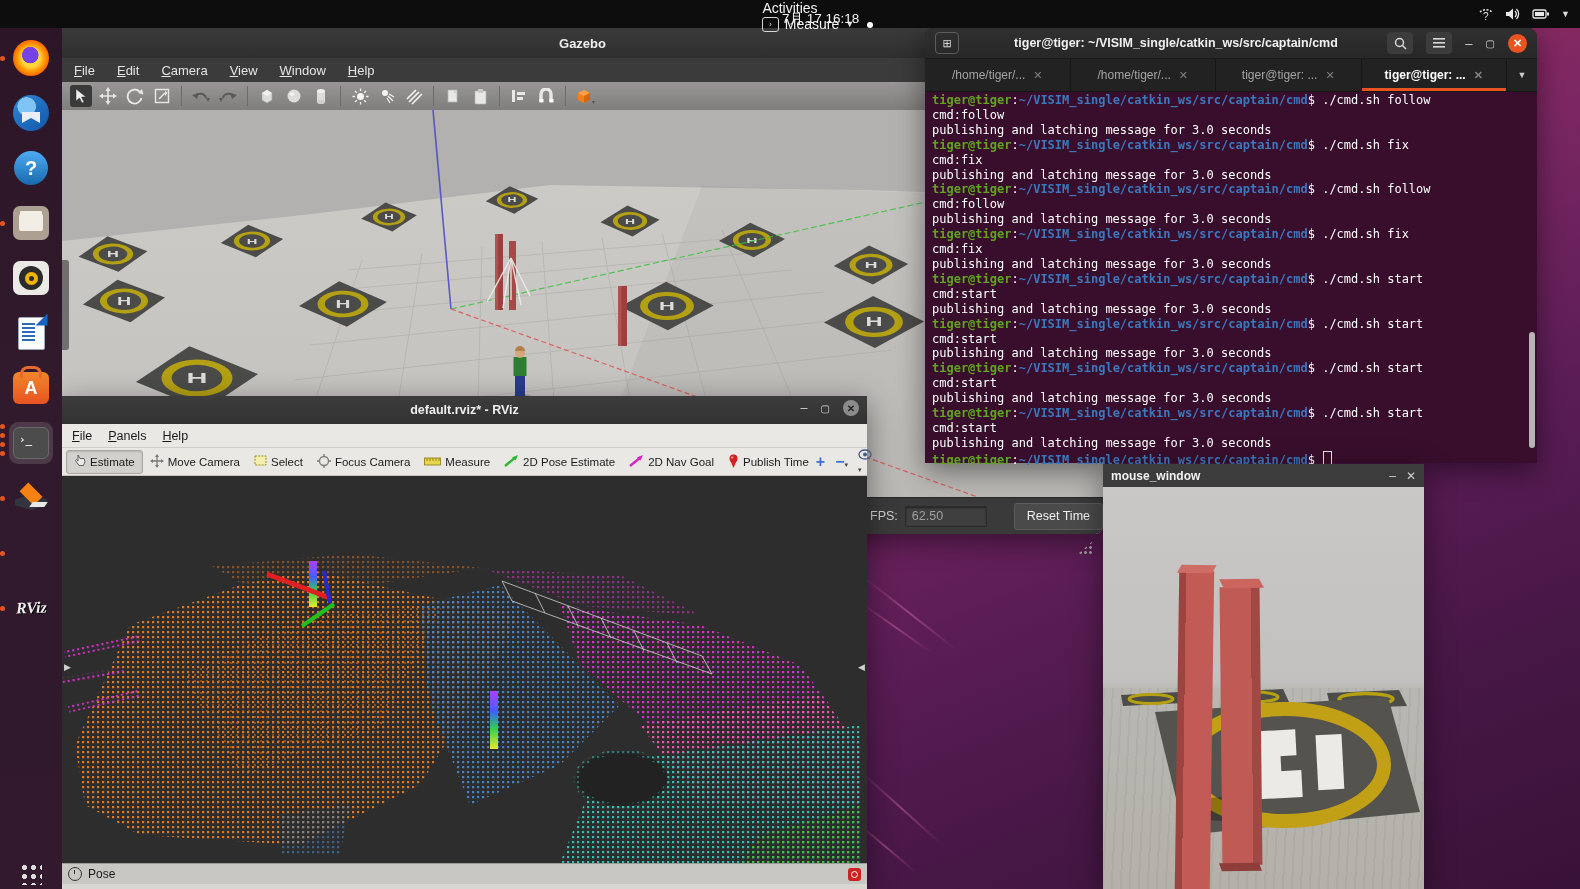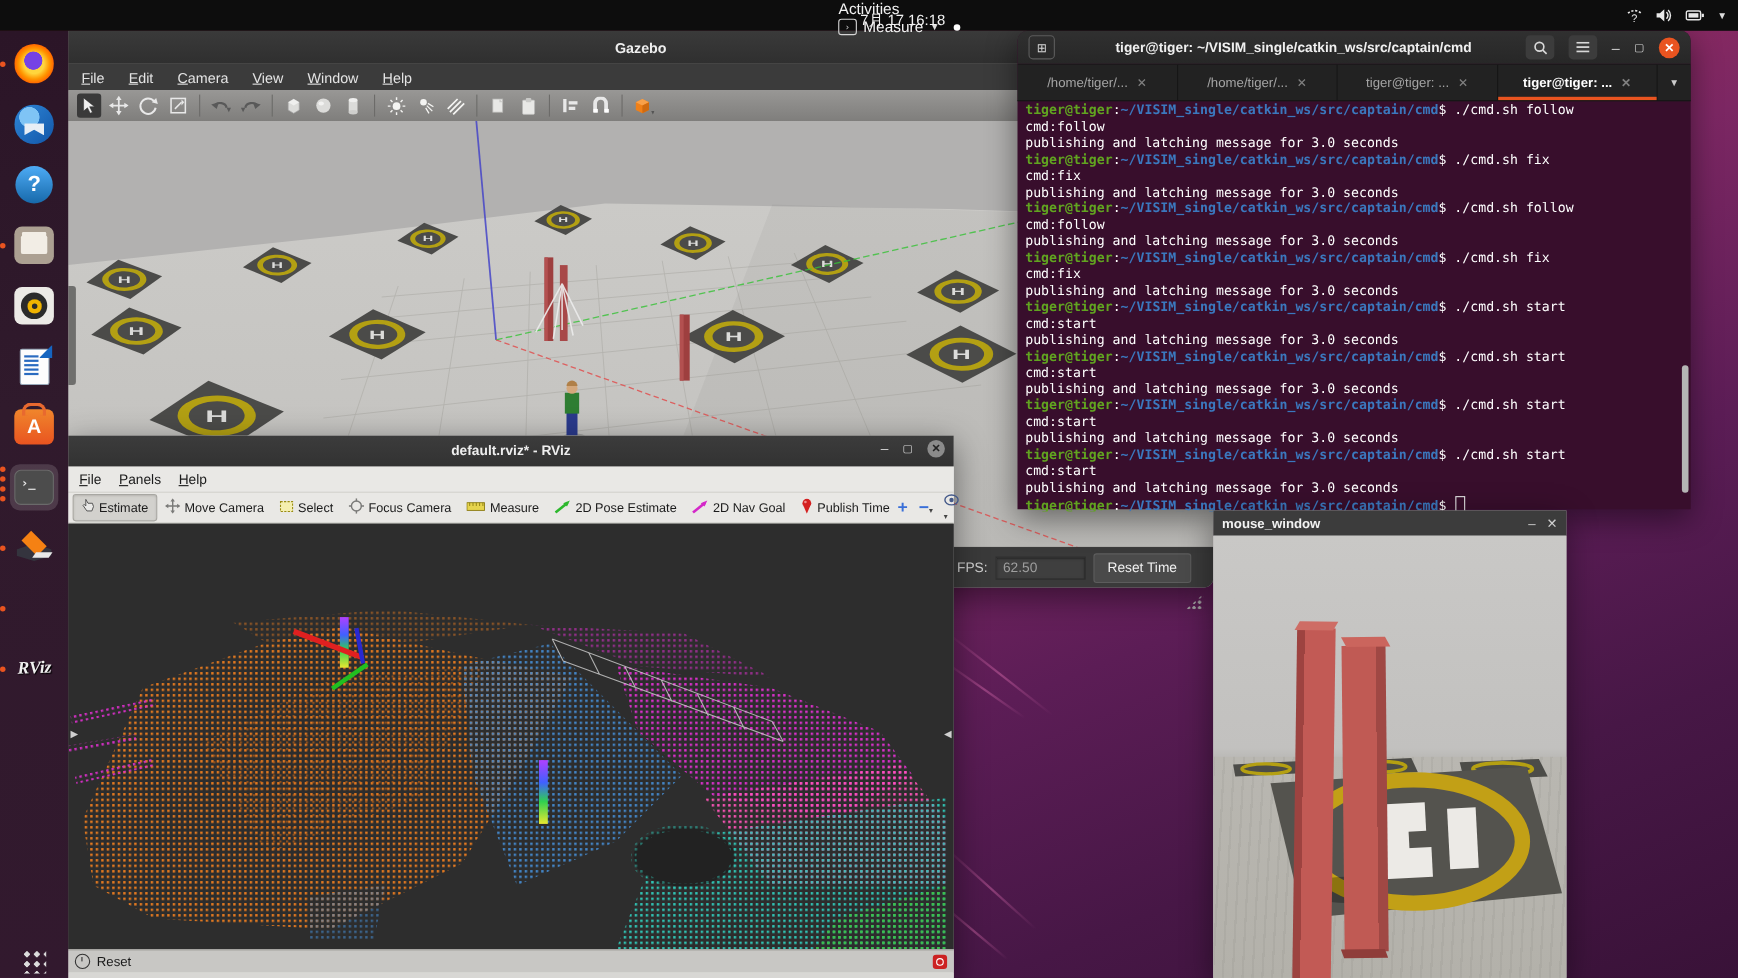--- a/index.html
+++ b/index.html
@@ -54,21 +54,21 @@
   #gz-menubar span u{text-decoration:underline;}
   #gz-toolbar{height:28px;background:linear-gradient(180deg,#989795,#7f7e7c);display:flex;align-items:center;gap:5px;padding-left:8px;}
   .gzt{width:22px;height:22px;display:flex;align-items:center;justify-content:center;color:#e8e8e8;}
   .gzt.sel{background:#3a3a3a;border-radius:3px;}
   .gzsep{width:1px;height:20px;background:#6c6b69;margin:0 3px;}
   #gz-scene{position:relative;width:1041px;height:388px;overflow:hidden;background:#b2b1b0;}
   #gz-bottom{position:absolute;left:0;bottom:0;width:1041px;height:36px;background:#3a3a3a;border-top:1px solid #2a2a2a;border-radius:0 0 8px 8px;display:flex;align-items:center;}
   #gz-fpswrap{position:absolute;left:808px;display:flex;align-items:center;gap:7px;}
   #gz-fpssep{position:absolute;left:800px;top:6px;width:1px;height:24px;background:#555;}
   #fps-field{width:74px;height:19px;background:#3f3f3f;border:1px solid #2c2c2c;box-shadow:inset 0 1px 2px #222;color:#9f9f9f;font-size:12.5px;display:flex;align-items:center;padding-left:6px;}
-  #reset-time{height:25px;padding:0 12px;background:#4a4a4a;border:1px solid #5c5c5c;border-radius:3px;color:#f0f0f0;font-size:12.5px;display:flex;align-items:center;}
+  #reset-time{height:25px;padding:0 12px;background:#4a4a4a;border:1px solid #5c5c5c;border-radius:3px;color:#f0f0f0;font-size:12.5px;display:flex;align-items:center;margin-left:20px;}
   #gz-fpslabel{color:#cfcfcf;font-size:12.5px;}
   #gz-grip{position:absolute;left:1078px;top:540px;width:16px;height:14px;z-index:6;background:radial-gradient(circle,#9a9a9a 1.3px,transparent 1.5px) 0 0/5px 5px;clip-path:polygon(100% 0,100% 100%,0 100%);}
   
   #rviz{left:62px;top:396px;width:805px;height:493px;z-index:10;background:#e9e8e5;}
   #rv-titlebar{height:28px;background:linear-gradient(180deg,#3c3c3c,#323232);justify-content:center;position:relative;font-size:12.5px;}
   .rv-ctrls{position:absolute;right:8px;top:0;height:24px;display:flex;align-items:center;gap:13px;color:#d8d8d8;font-weight:normal;}
   .circ-x{width:16px;height:16px;border-radius:50%;background:#8b8b8b;color:#222;font-size:10px;display:flex;align-items:center;justify-content:center;font-weight:bold;}
   #rv-menubar{height:23px;background:#e9e8e5;border-bottom:1px solid #cfcec9;display:flex;align-items:center;gap:16px;padding-left:10px;color:#1a1a1a;font-size:12.5px;}
   #rv-menubar span u{text-decoration:underline;}
   #rv-toolbar{height:27px;background:#e9e8e5;border-bottom:1px solid #c4c3be;display:flex;align-items:center;padding-left:4px;font-size:11.5px;color:#1b1b1b;}
@@ -546,21 +546,21 @@
           <path d="M240,150 L272,128" stroke="#20c020" stroke-width="4"></path>
           <path d="M262,95 L268,127" stroke="#2828d0" stroke-width="4"></path>
         </g>
         <rect x="428" y="215" width="8" height="58" fill="url(#rainbow)"></rect>
       </svg>
       <span class="edgearrow" style="left:2px;">▶</span>
       <span class="edgearrow" style="right:2px;">◀</span>
     </div>
     <div id="rv-timebar">
       <span class="clock"></span>
-      <span>Reset</span>
+      <span>Pose</span>
       <span id="rv-redbtn">
           <i></i>
         </span>
     </div>
     <div id="rv-strip"></div>
   </div>
 
   <div class="win" id="terminal">
     <div id="t-header">
       <div id="newtab">⊞</div>

